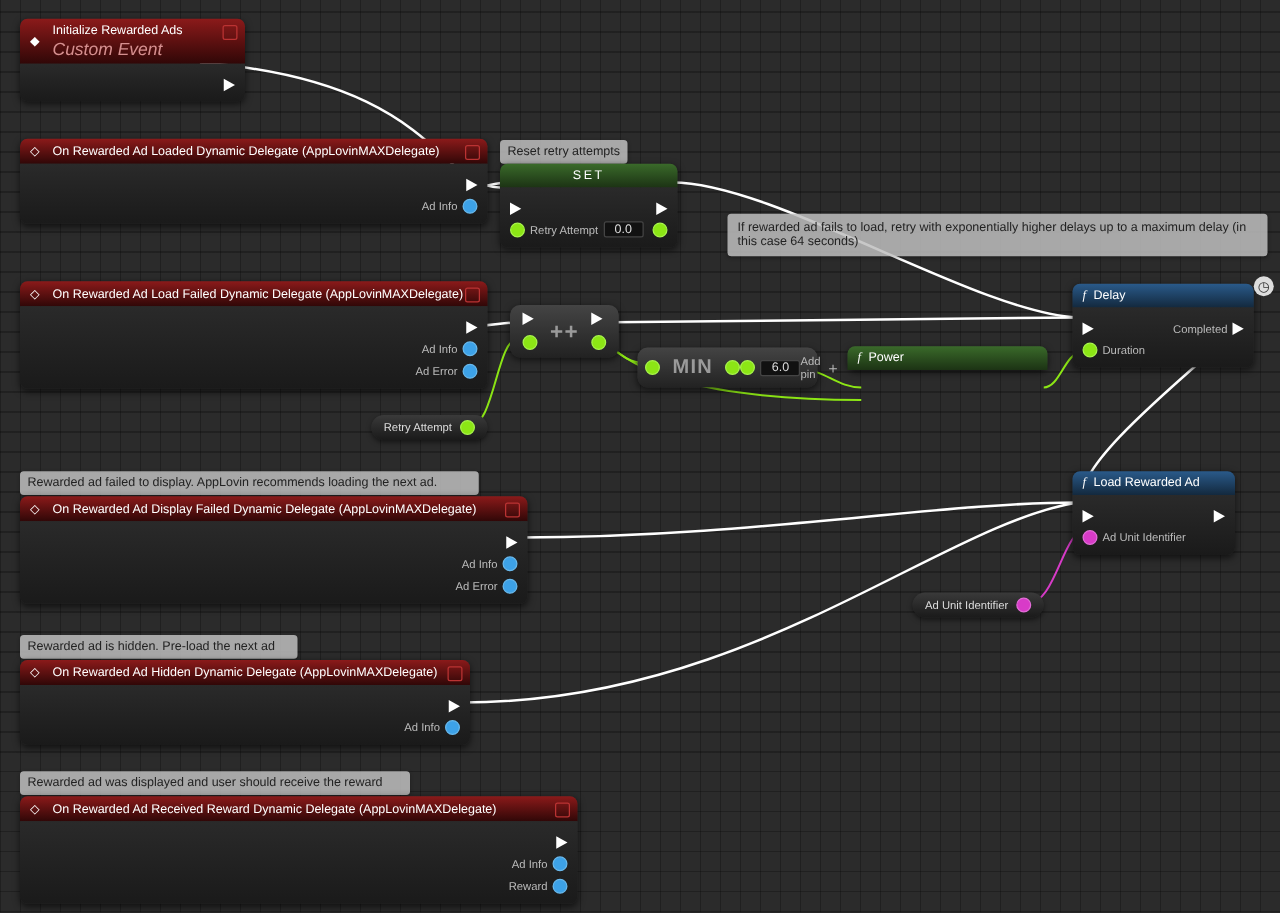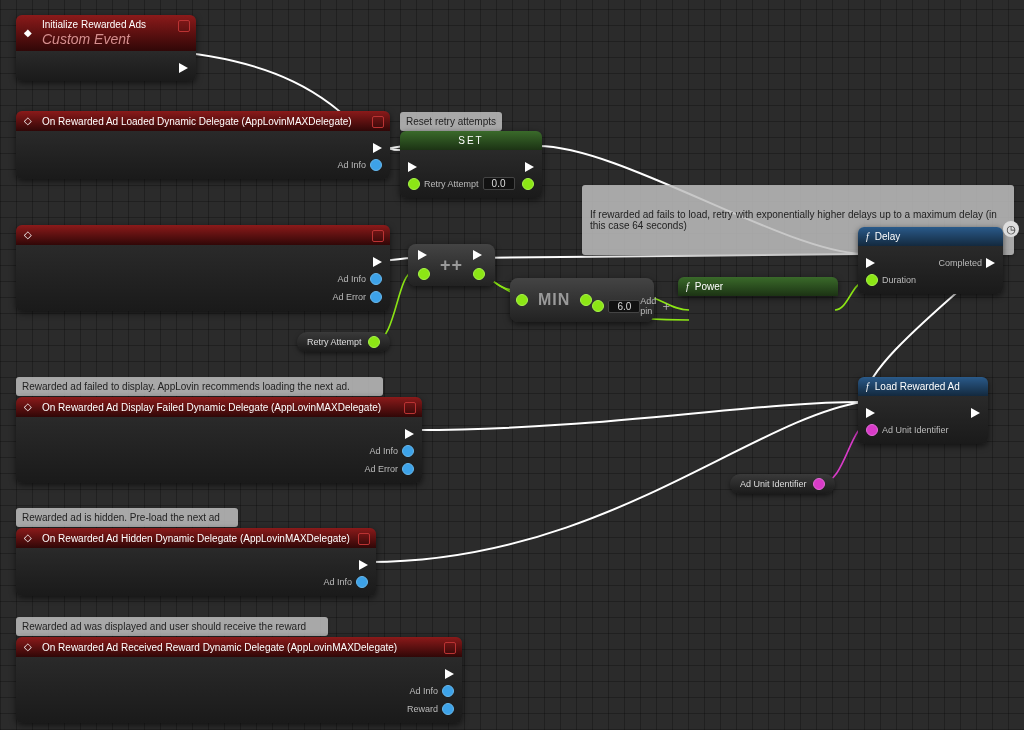--- a/index.html
+++ b/index.html
@@ -48,21 +48,21 @@
   <path d="M376 341 C 395 341, 398 272, 413 272" stroke="#8ce615" stroke-width="1.6" fill="none"></path>
   <path d="M475 272 C 495 272, 500 319, 689 320" stroke="#8ce615" stroke-width="1.6" fill="none"></path>
   <path d="M643 296 C 660 296, 670 310, 689 310" stroke="#8ce615" stroke-width="1.6" fill="none"></path>
   <path d="M835 310 C 848 310, 852 282, 865 282" stroke="#8ce615" stroke-width="1.6" fill="none"></path>
   <path d="M475 272 C 490 272, 495 290, 515 290" stroke="#8ce615" stroke-width="1.6" fill="none"></path>
 
   <path d="M822 483 C 845 483, 850 423, 870 423" stroke="#d83bc8" stroke-width="1.6" fill="none"></path>
 </svg>
 
 <div class="comment" style="left:400px;top:112px">Reset retry attempts</div>
-<div class="comment" style="left:582px;top:185px;width:416px;padding:24px 8px">If rewarded ad fails to load, retry with exponentially higher delays up to a maximum delay (in this case 64 seconds)</div>
+<div class="comment" style="left:582px;top:171px;width:416px;padding:6px 8px">If rewarded ad fails to load, retry with exponentially higher delays up to a maximum delay (in this case 64 seconds)</div>
 <div class="comment" style="left:16px;top:377px;width:355px">Rewarded ad failed to display. AppLovin recommends loading the next ad.</div>
 <div class="comment" style="left:16px;top:508px;width:210px">Rewarded ad is hidden. Pre-load the next ad</div>
 <div class="comment" style="left:16px;top:617px;width:300px">Rewarded ad was displayed and user should receive the reward</div>
 
 <div class="node" style="left:16px;top:15px;width:180px">
   <div class="hdr hdr-red">
     <span class="ico">◆</span>
     <div>
       <div>Initialize Rewarded Ads</div>
       <div class="sub">Custom Event</div>
@@ -114,20 +114,21 @@
             <span class="inl">0.0</span>
           </span>
       <span class="dot float"></span>
     </div>
   </div>
 </div>
 
 <div class="node" style="left:16px;top:225px;width:374px">
   <div class="hdr hdr-red">
         <span class="ico">◇</span>
+        <span>On Rewarded Ad Load Failed Dynamic Delegate (AppLovinMAXDelegate)</span>
       </div>
   <div class="chip"></div>
   <div class="body">
     <div class="row">
           <span></span>
           <span class="dot exec-out"></span>
         </div>
     <div class="row">
           <span></span>
           <span class="pin right">
@@ -161,21 +162,21 @@
     <span class="dot float"></span>
   </div>
 </div>
 
 <div class="compact" style="left:510px;top:278px;align-items:stretch;width:132px;padding:6px">
   <div style="display:flex;justify-content:space-between;align-items:center">
     <span class="dot float"></span>
     <span class="big" style="font-size:16px">MIN</span>
     <span class="dot float"></span>
   </div>
-  <div style="display:flex;justify-content:space-between;align-items:center;margin-top:12px">
+  <div style="display:flex;justify-content:space-between;align-items:center;margin-top:0">
     <span class="pin">
           <span class="dot float"></span>
           <span class="inl">6.0</span>
         </span>
     <span class="pin right">
           <span>Add pin</span> 
           <span style="font-size:12px">＋</span>
         </span>
   </div>
 </div>

